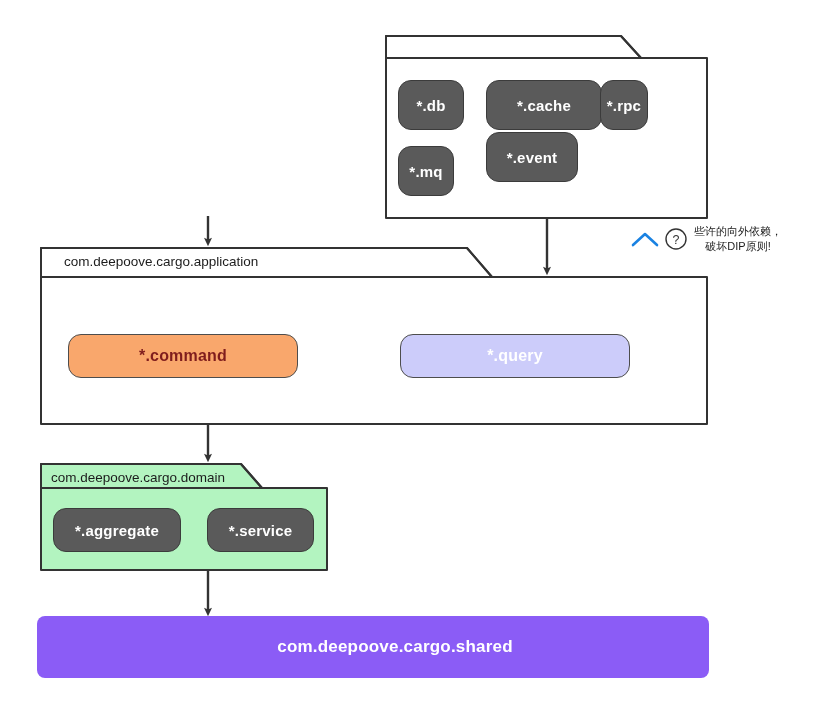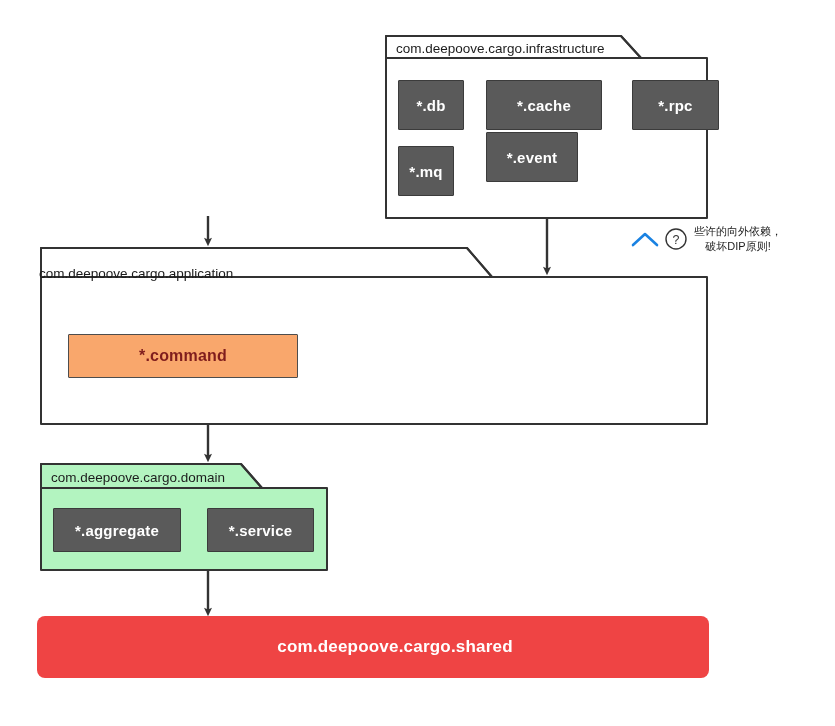--- a/index.html
+++ b/index.html
@@ -27,21 +27,21 @@
   }
   svg.layer * { pointer-events: auto; }
 
   
   .node {
     position: absolute;
     box-sizing: border-box;
     display: flex;
     align-items: center;
     justify-content: center;
-    border-radius: 1px;
+    border-radius: 13px;
     border: 1.6px solid #3b3b3b;
     background: #5a5a5a;
     color: #ffffff;
     font-weight: bold;
     letter-spacing: 0.2px;
     text-align: center;
   }
   .node.small { font-size: 15px; }
   .node.big   { font-size: 17px; }
 
@@ -51,21 +51,21 @@
     color: #7f1d1d;
     font-size: 16px;
   }
   .node.purple {
     background: #ccccfa;
     border-color: #4d4d4d;
     color: #ffffff;
     font-size: 16px;
   }
   .node.red {
-    background: #ef4444;
+    background: #8b5cf6;
     border: none;
     border-radius: 8px;
     color: #ffffff;
     font-size: 17px;
     padding-left: 44px;
   }
 
   
   .pkg-label {
     position: absolute;
@@ -139,39 +139,39 @@
 
     <g>
       <line x1="208" y1="424" x2="208" y2="458" stroke="#333333" stroke-width="2.4" marker-end="url(#arrowhead)"></line>
     </g>
 
     <g>
       <line x1="208" y1="570" x2="208" y2="612" stroke="#333333" stroke-width="2.4" marker-end="url(#arrowhead)"></line>
     </g>
   </svg>
 
-  <div class="pkg-label" style="left:396px; top:41px;">com.deepoove.cargo.infrastructure</div>
-
-  <div class="pkg-label" style="left:39px; top:254px;margin-top:12px;">com.deepoove.cargo.application</div>
+
+  <div class="pkg-label" style="left:64px; top:254px;">com.deepoove.cargo.application</div>
 
   <div class="pkg-label" style="left:51px; top:470px;">com.deepoove.cargo.domain</div>
 
   <div class="node small" style="left:398px; top:80px; width:66px; height:50px;">*.db</div>
 
   <div class="node small" style="left:486px; top:80px; width:116px; height:50px;">*.cache</div>
 
-  <div class="node small" style="left:632px; top:80px; width:87px; height:50px;">*.rpc</div>
+  <div class="node small" style="left:600px; top:80px; width:48px; height:50px;">*.rpc</div>
 
   <div class="node small" style="left:398px; top:146px; width:56px; height:50px;">*.mq</div>
 
   <div class="node small" style="left:486px; top:132px; width:92px; height:50px;">*.event</div>
 
 
   <div class="node orange" style="left:68px; top:334px; width:230px; height:44px;">*.command</div>
 
+  <div class="node purple" style="left:400px; top:334px; width:230px; height:44px;">*.query</div>
 
   <div class="node small" style="left:53px; top:508px; width:128px; height:44px;">*.aggregate</div>
 
   <div class="node small" style="left:207px; top:508px; width:107px; height:44px;">*.service</div>
 
   <div class="node red" style="left:37px; top:616px; width:672px; height:62px;">com.deepoove.cargo.shared</div>
 
   <div class="annotation" style="left:630px; top:224px;">
 
     <div class="annot-icons">

